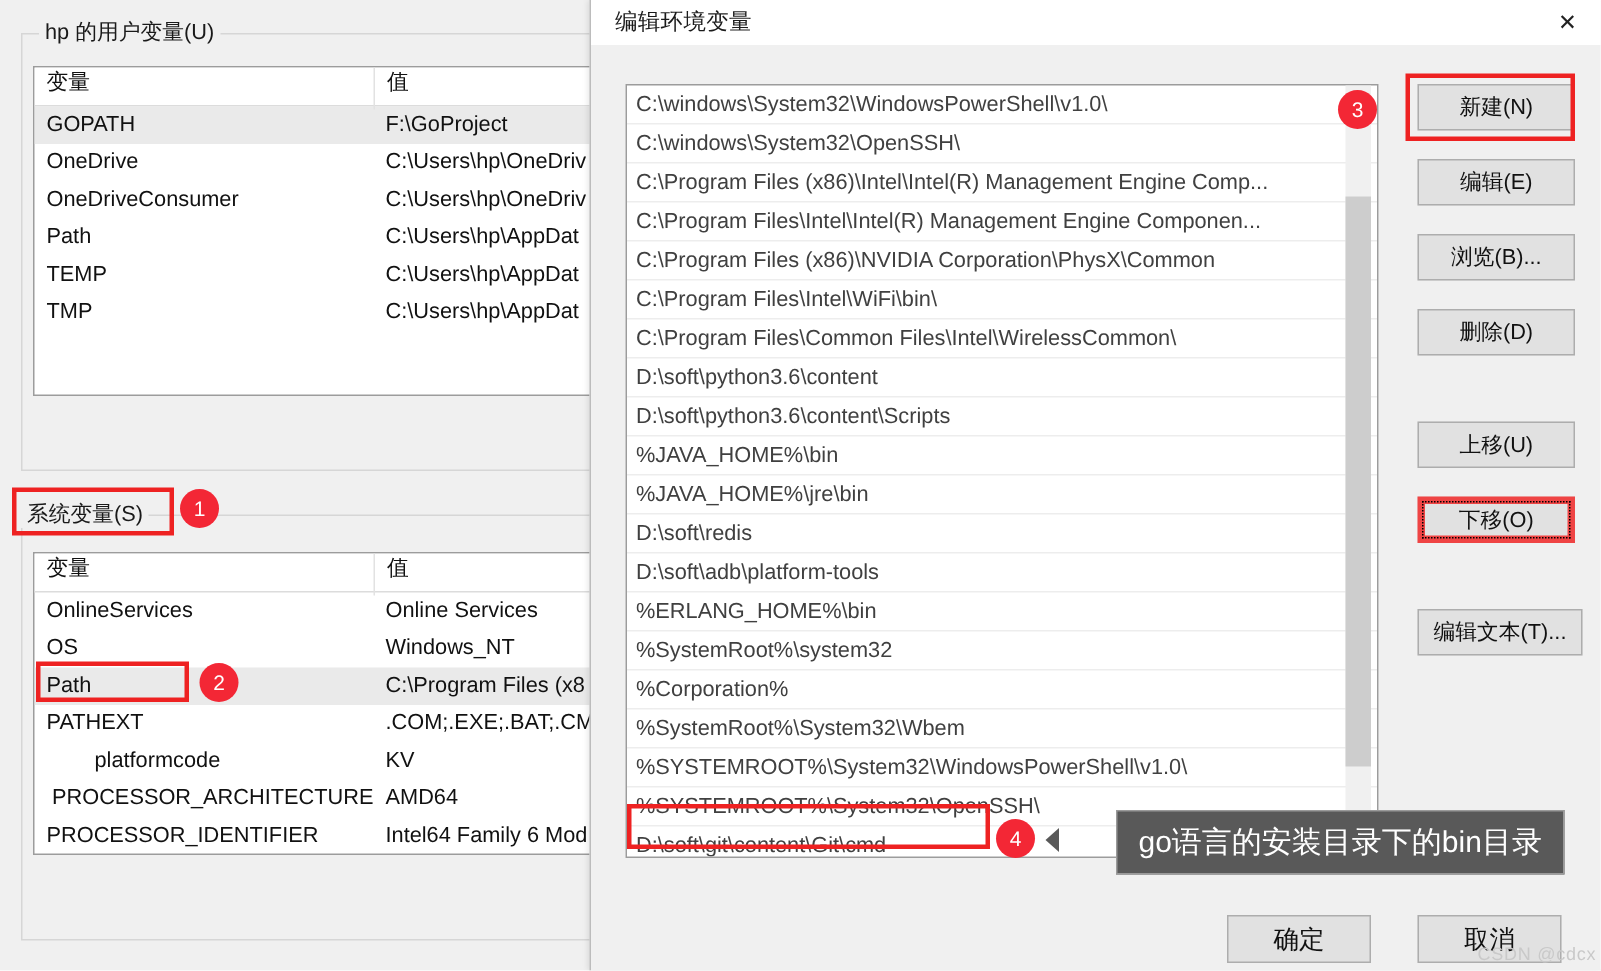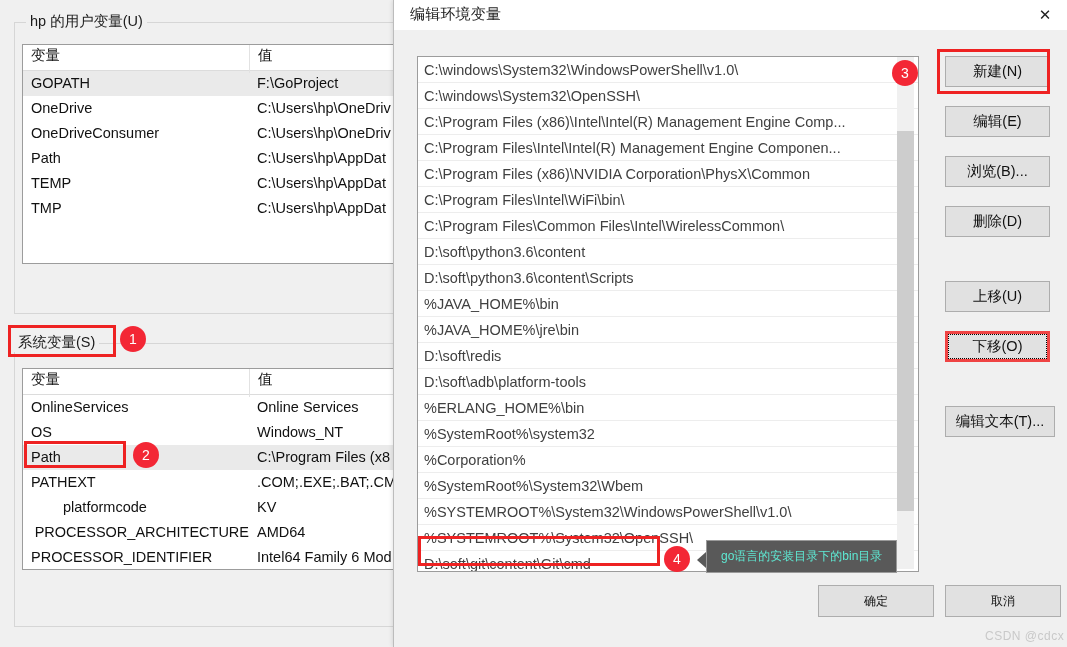--- a/index.html
+++ b/index.html
@@ -86,44 +86,45 @@
 
   
   .btn {
     position: absolute; width: 105px; height: 31px;
     background: #e1e1e1; border: 1px solid #adadad;
     font-size: 14.5px; color: #111; display: flex;
     align-items: center; justify-content: center; box-sizing: border-box;
     cursor: default;
   }
   .btn.focus {
-    border: 3px solid #ef4444; outline: 1px dotted #000; outline-offset: -4px;
+    border: 5px solid #ef4444; outline: 1px dotted #000; outline-offset: -4px;
   }
   .btn-bottom {
-    position: absolute; width: 116px; height: 32px; top: 585px;
+    position: absolute; width: 96px; height: 32px; top: 610px;
     background: #e1e1e1; border: 1px solid #adadad;
-    font-size: 12px; color: #111; display: flex;
+    font-size: 17px; color: #111; display: flex;
     align-items: center; justify-content: center; box-sizing: border-box;
   }
 
   
   .redbox {
     position: absolute; border: 3px solid #ee2222; box-sizing: border-box;
     pointer-events: none;
   }
   .badge {
     position: absolute; width: 26px; height: 26px; border-radius: 50%;
     background: #f32735; color: #ffffff; font-size: 14px;
     display: flex; align-items: center; justify-content: center;
     font-family: "Liberation Sans", sans-serif;
   }
   .tooltip {
-    position: absolute; background: #595959; color: #5eead4;
-    font-size: 12px; padding: 7px 14px; white-space: nowrap;
+    position: absolute; background: #595959; color: #ffffff;
+    font-size: 20px; padding: 7px 14px; white-space: nowrap;
     border: 1px solid #9a9a9a;
+    margin-left: 38px;
   }
   .tooltip-tail {
     position: absolute; width: 0; height: 0;
     border-top: 8px solid transparent; border-bottom: 8px solid transparent;
     border-right: 9px solid #595959;
   }
   .watermark {
     position: absolute; font-size: 12px; color: #c9c9c9; letter-spacing: 0.5px;
   }
 </style>

